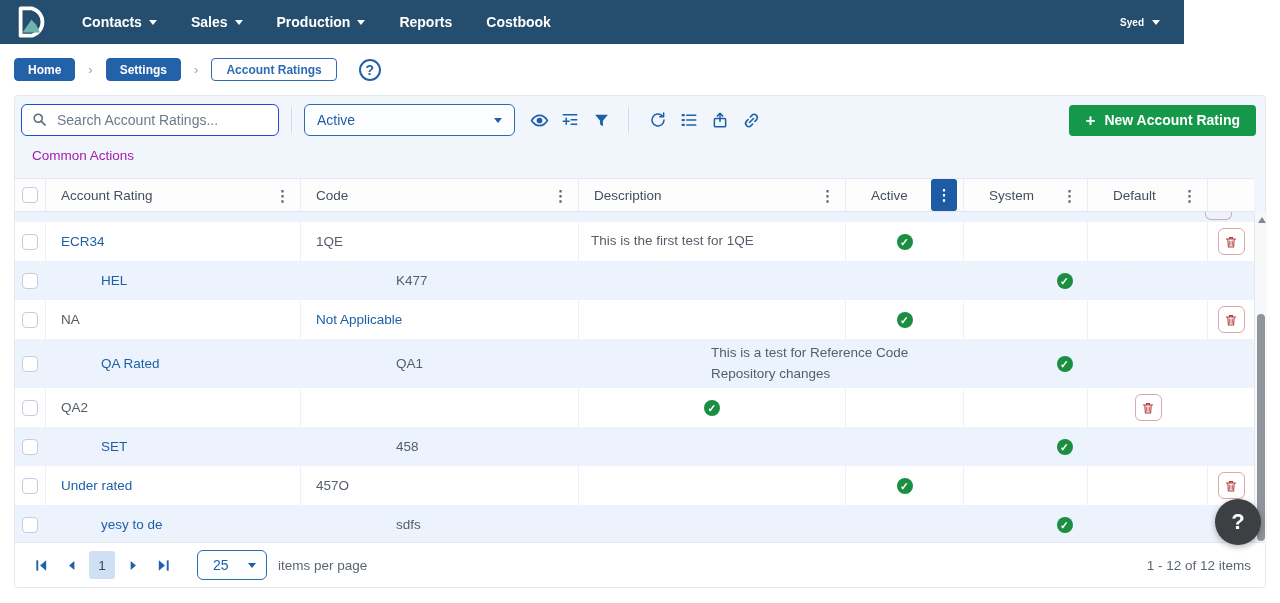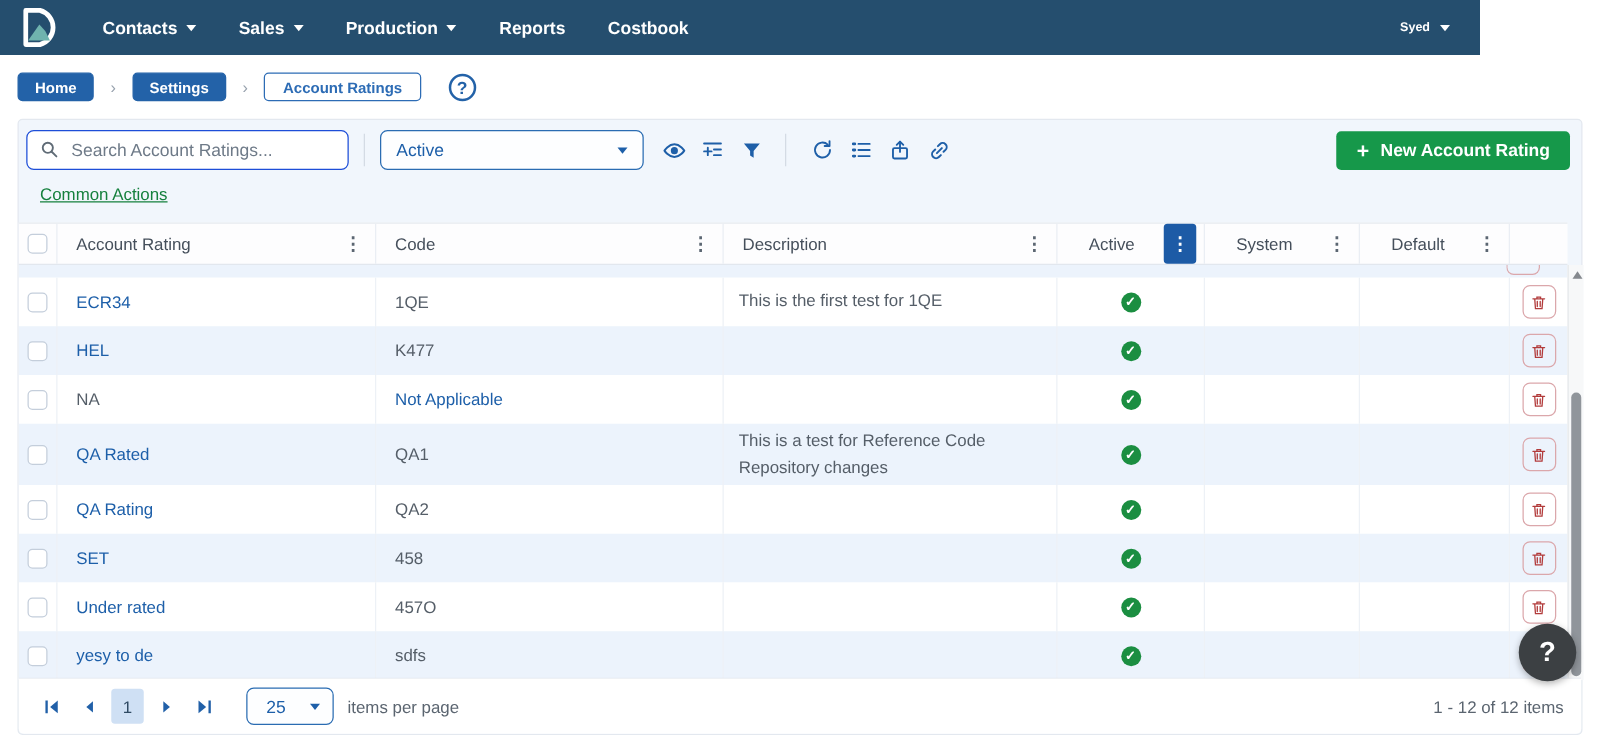--- a/index.html
+++ b/index.html
@@ -32,34 +32,34 @@
   .search-box input::placeholder { color:#6e7a88; }
   .search-ico { position:absolute; left:11px; top:8px; }
   .tb-divider { width:1px; height:26px; background:#d4dbe4; margin:0 12px; }
   .status-select { width:211px; height:32px; border:1px solid #2a6cb2; border-radius:6px; background:#fdfeff; display:flex; align-items:center; padding:0 12px; color:#1d5fa9; font-size:14px; cursor:pointer; }
   .status-select .caret-b { margin-left:auto; border-top-color:#1d5fa9; }
   .icon-btn { width:30px; height:30px; display:flex; align-items:center; justify-content:center; cursor:pointer; border-radius:4px; }
   .icon-btn svg { stroke:#1e5fa8; fill:none; stroke-width:2; stroke-linecap:round; stroke-linejoin:round; }
   .icon-group { display:flex; align-items:center; gap:1px; margin-left:9px; }
   .new-btn { margin-left:auto; height:31px; background:#16984a; border:none; border-radius:4px; color:#fff; font-size:14px; font-weight:bold; font-family:"Liberation Sans", sans-serif; display:flex; align-items:center; gap:9px; padding:0 16px; cursor:pointer; }
   .new-btn .plus { font-size:17px; font-weight:bold; line-height:1; }
-  .common-actions { position:absolute; left:17px; top:52px; font-size:13.5px; color:#15803d; cursor:pointer;text-decoration:underline; }
+  .common-actions { position:absolute; left:17px; top:52px; font-size:13.5px; color:#a21caf; cursor:pointer; }
 
   
   .grid-cols { display:grid; grid-template-columns:31px 255px 278px 267px 118px 124px 120px 46px; }
   .thead { position:absolute; left:0; top:82px; width:1239px; height:34px; background:#fdfdfe; border-top:1px solid #e6eaf0; border-bottom:1px solid #e2e7ee; }
   .th { display:flex; align-items:center; border-right:1px solid #eaeef4; font-size:13.5px; color:#454f5b; padding:0 10px 0 15px; justify-content:space-between; }
   .th:last-child { border-right:none; }
   .dots { color:#5b6672; font-size:15px; font-weight:bold; letter-spacing:0; cursor:pointer; line-height:1; }
   .dots-active-box { width:26px; height:32px; margin-right:-4px; background:#1d5ba6; border-radius:3px; display:flex; align-items:center; justify-content:center; color:#fff; font-size:15px; font-weight:bold; cursor:pointer; }
   .checkbox { width:16px; height:16px; border:1px solid #c4cedb; border-radius:4px; background:#fff; display:inline-block; cursor:pointer; }
 
   .tbody { position:absolute; left:0; top:116px; width:1252px; height:332px; background:#fff; overflow:hidden; }
   .trow { width:1239px; height:39px; background:#fff; }
-  .trow.alt { background:#ecf3fc; }
+  .trow.alt { background:#ecf3fc;gap:40px; }
   .trow.tall { height:49px; }
   .trow.partial { height:10px; background:#ecf3fc; overflow:hidden; position:relative; }
   .cell { display:flex; align-items:center; border-right:1px solid #edf1f6; padding:0 10px 0 15px; font-size:13.5px; color:#555e68; overflow:hidden; }
   .cell:last-child { border-right:none; }
   .c-desc { padding-left:12px; line-height:1.5; }
   .rowlink { color:#1d5fa9; text-decoration:none; cursor:pointer; }
   .c-active, .c-actions { justify-content:center; padding:0; }
   .check-badge { width:16px; height:16px; border-radius:50%; background:#1b8e41; display:inline-flex; align-items:center; justify-content:center; }
   .check-badge::after { content:"✓"; color:#fff; font-size:10.5px; font-weight:bold; }
   .trash-btn { width:27px; height:27px; background:transparent; border:1px solid #dba7ab; border-radius:6px; display:flex; align-items:center; justify-content:center; cursor:pointer; }
@@ -329,23 +329,20 @@
                   <path d="M4 7h16M9.5 7V4.5h5V7M6.5 7l1 13.5h9l1-13.5M10 10.5v7M14 10.5v7"></path>
                 </svg>
       </button>
     </div>
   </div>
 
   <div class="trow grid-cols">
     <div class="cell" style="justify-content:center;padding:0">
               <span class="checkbox"></span>
             </div>
-    <div class="cell c-name">
-              <a class="rowlink">QA Rating</a>
-            </div>
     <div class="cell c-code">QA2</div>
     <div class="cell c-desc"></div>
     <div class="cell c-active">
               <span class="check-badge"></span>
             </div>
     <div class="cell c-system"></div>
     <div class="cell c-default"></div>
     <div class="cell c-actions">
       <button class="trash-btn">
         <svg width="14" height="14" viewBox="0 0 24 24">

